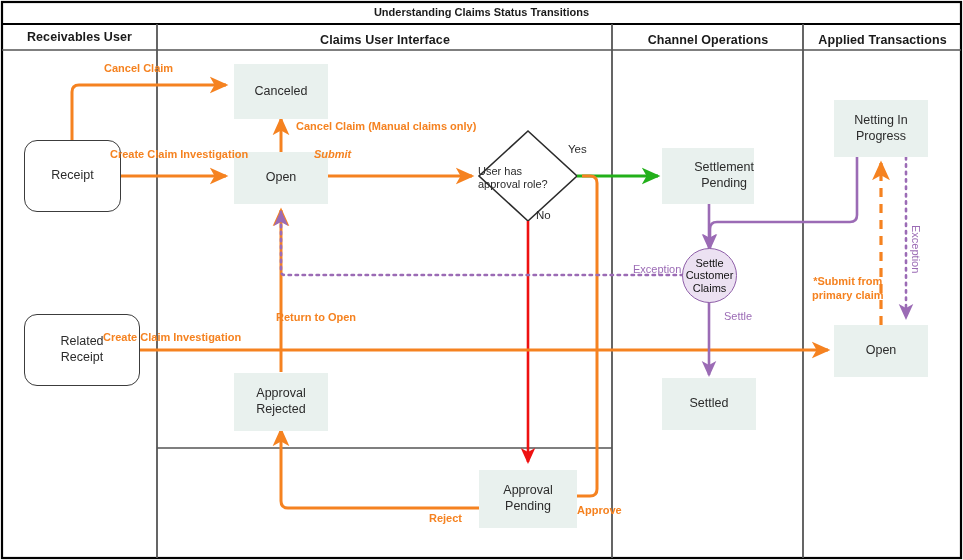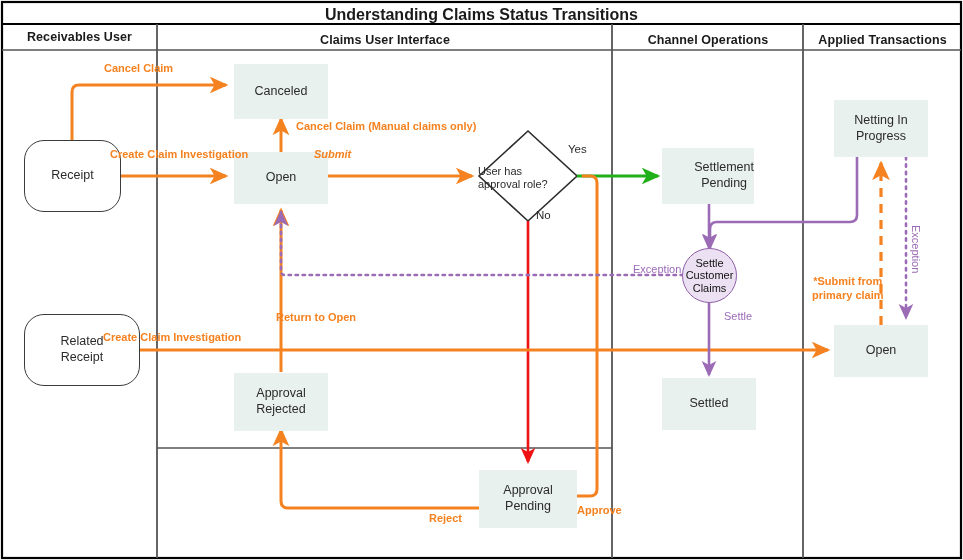--- a/index.html
+++ b/index.html
@@ -29,21 +29,21 @@
     font-weight: bold;
     color: #1a1a1a;
     letter-spacing: 0.1px;
   }
   .diagram-title {
     position: absolute;
     left: 0;
     top: 6px;
     width: 963px;
     text-align: center;
-    font-size: 16px;
+    font-size: 11px;
     font-weight: bold;
     color: #1a1a1a;
   }
   .node {
     position: absolute;
     display: flex;
     align-items: center;
     justify-content: center;
     text-align: center;
     font-size: 12.5px;
@@ -51,21 +51,21 @@
     line-height: 1.25;
     box-sizing: border-box;
   }
   .node.state {
     background: #e9f1ee;
     border-radius: 0;
   }
   .node.terminal {
     background: #ffffff;
     border: 1.6px solid #3c3c3c;
-    border-radius: 20px;
+    border-radius: 13px;
   }
   .node.circle {
     background: #ece1f2;
     border: 1.6px solid #8e5ea8;
     border-radius: 50%;
     font-size: 11px;
     line-height: 1.12;
     color: #111111;
   }
   .edge-label {

